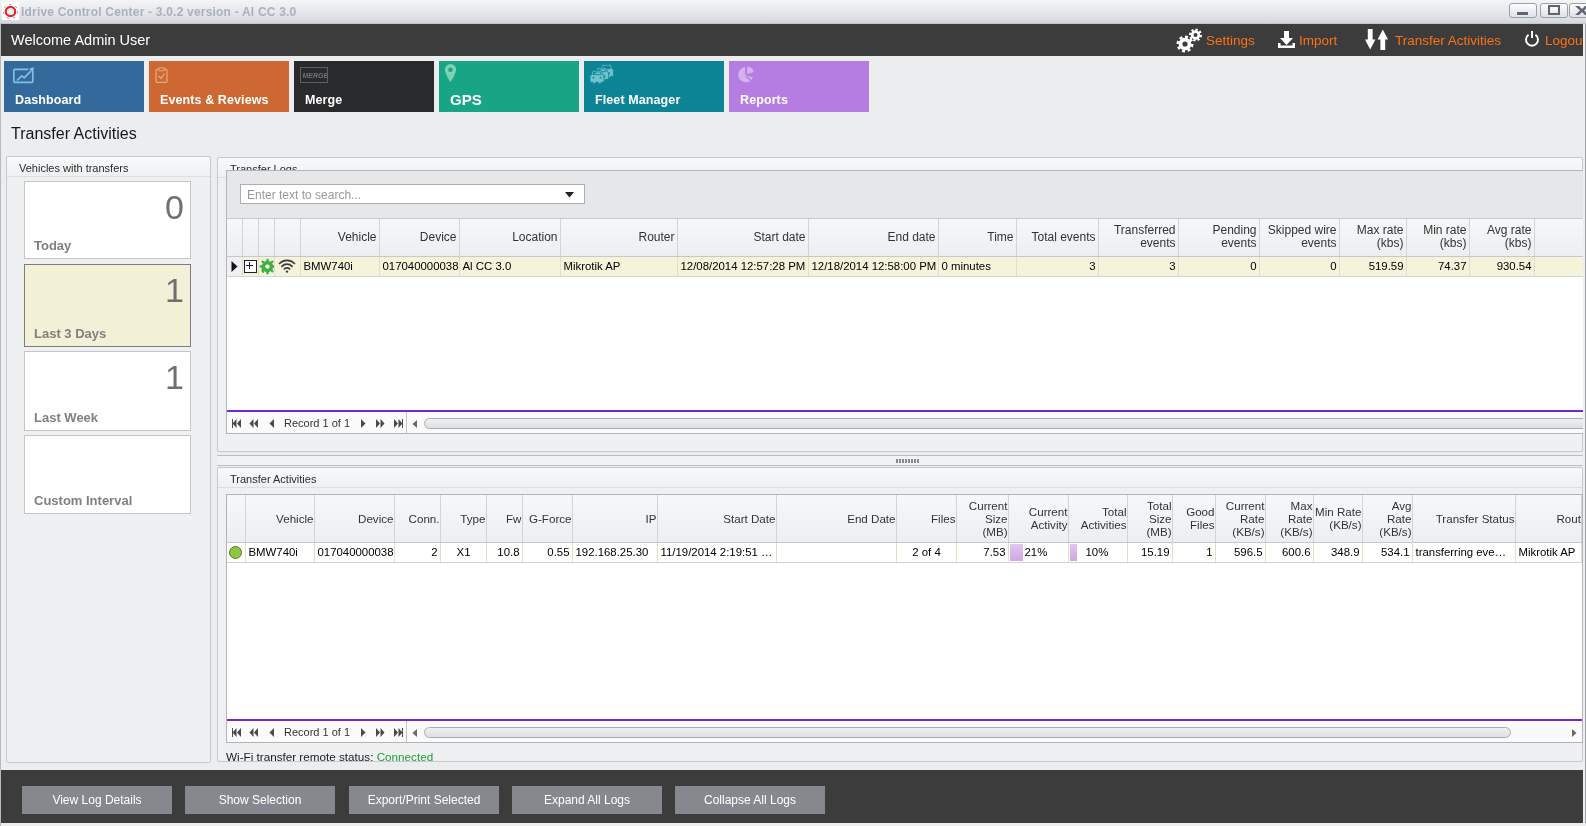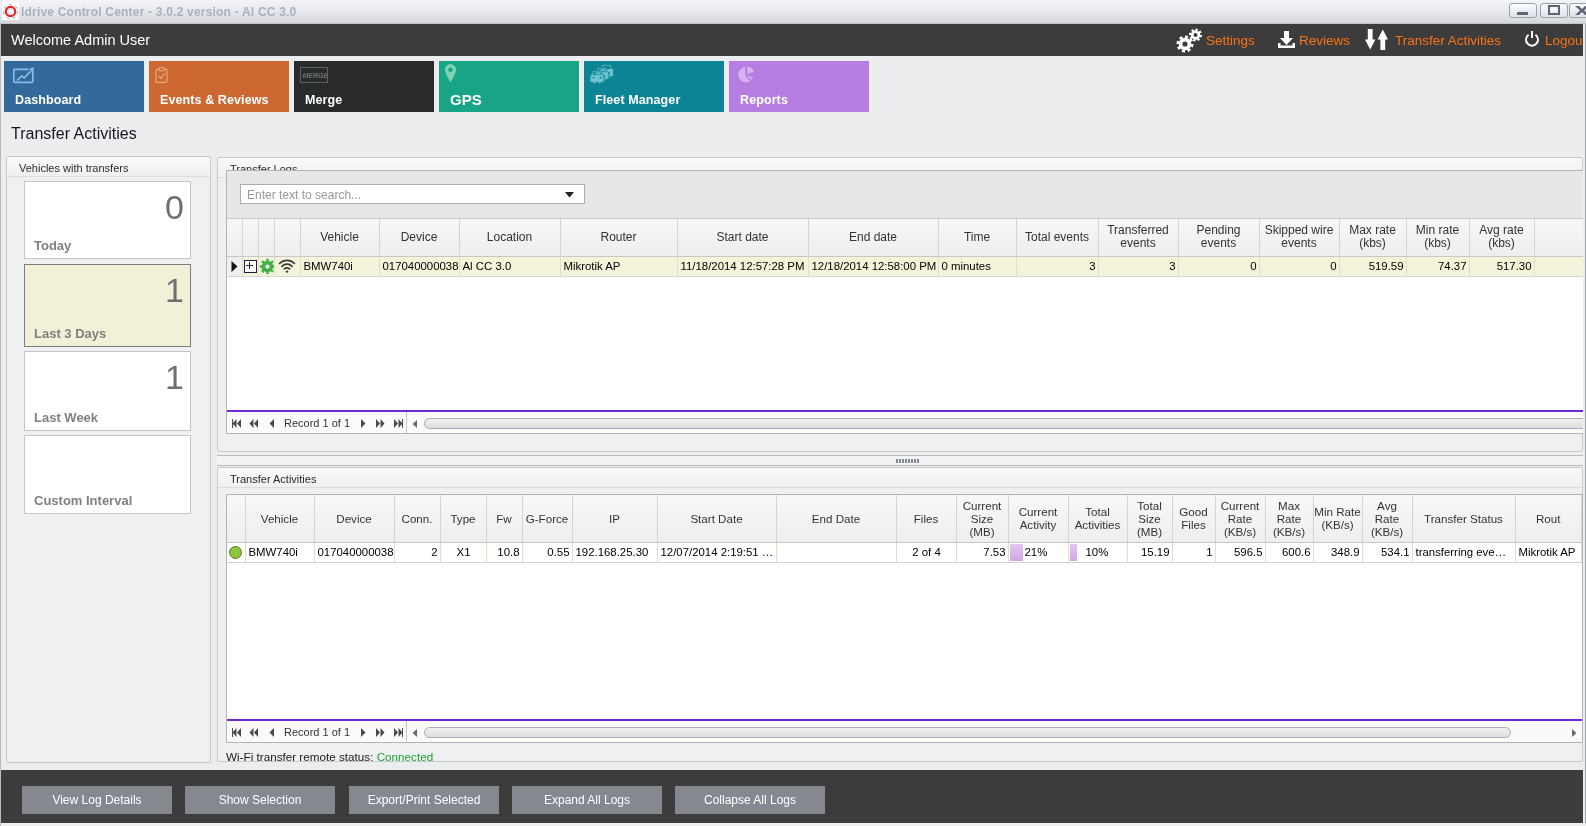--- a/index.html
+++ b/index.html
@@ -24,21 +24,21 @@
 .panel{position:absolute;background:#eff0f2;border:1px solid #c7c9cc;border-radius:2px}
 .panelhdr{height:20px;background:linear-gradient(#f8f9fa,#eef0f1);border-bottom:1px solid #dcdee0;border-radius:2px 2px 0 0;font-size:11px;color:#2b2b2b;padding:5px 0 12px 12px}
 
 .card{position:absolute;left:17px;width:167px;background:#fff;border:1px solid #c3c5c7}
 .cardnum{position:absolute;right:6px;top:8px;font-size:34px;line-height:1;color:#6f6f6f}
 .cardlabel{position:absolute;left:9px;bottom:5px;font-size:13px;font-weight:bold;color:#808080}
 
 .gridbox{position:absolute;background:#fff;border:1px solid #b2b5b8}
 table{border-collapse:collapse;table-layout:fixed;width:100%;font-size:12px}
 #acttable th{font-size:11.6px;padding:0}
-th{font-weight:normal;color:#333;background:linear-gradient(#f6f7f8,#eceef0);border-right:1px solid #d2d5d7;border-bottom:1px solid #c6c9cb;text-align:center;padding:0 2px;line-height:13px}
+th{font-weight:normal;color:#333;background:linear-gradient(#f6f7f8,#eceef0);border-right:1px solid #d2d5d7;border-bottom:1px solid #c6c9cb;text-align:right;padding:0 2px;line-height:13px}
 td{border-right:1px solid #e2dfc8;border-bottom:1px solid #d2d5d7;padding:0 2px 0 3px;white-space:nowrap;overflow:hidden;font-size:11.4px}
 td.num{text-align:right}
 .pager{position:absolute;left:0;bottom:0;right:0;height:23px;background:#fbfbfc;border-top:2px solid #6d28d9;font-size:11px;color:#333}
 .scrolltrack{position:absolute;top:3px;bottom:3px;background:#f8f9fa}
 .thumb{position:absolute;top:3px;height:11px;border:1px solid #aaadb1;border-radius:6px;background:linear-gradient(#eff0f1,#dddfe2)}
 
 #bottombar{position:absolute;left:0;top:770px;width:1583px;height:53px;background:#3c3c3d}
 .bbtn{position:absolute;top:16px;width:150px;height:28px;background:#85888f;color:#fff;font-size:12px;text-align:center;line-height:28px}
 
 #rightedge{position:absolute;right:0;top:24px;width:3px;height:802px;background:#eceef0;border-right:1px solid #9aa0a4}
@@ -86,21 +86,21 @@
       </g>
     </svg>
   </div>
   <div class="navitem" style="left:1206px;top:9px">Settings</div>
   <div class="navitem" style="left:1277px;top:6px">
     <svg width="19" height="19" viewBox="0 0 19 19">
       <path d="M7 1 h5 v7 h4 l-6.5 7 -6.5 -7 h4 z" fill="#fff"></path>
       <path d="M1 13 v5 h17 v-5 h-2.5 v2.5 h-12 v-2.5 z" fill="#fff"></path>
     </svg>
   </div>
-  <div class="navitem" style="left:1299px;top:9px">Reviews</div>
+  <div class="navitem" style="left:1299px;top:9px">Import</div>
   <div class="navitem" style="left:1365px;top:5px">
     <svg width="23" height="21" viewBox="0 0 23 21">
       <path d="M2.8 0 h4.8 v10.5 h2.8 l-5.2 10 -5.2 -10 h2.8 z" fill="#fff"></path>
       <path d="M15.4 21 h4.8 v-10.5 h2.8 l-5.2 -10 -5.2 10 h2.8 z" fill="#fff"></path>
     </svg>
   </div>
   <div class="navitem" style="left:1395px;top:9px">Transfer Activities</div>
   <div class="navitem" style="left:1524px;top:7px">
     <svg width="16" height="17" viewBox="0 0 16 17">
       <path d="M 4.56 3.8 A 6 6 0 1 0 11.44 3.8" fill="none" stroke="#fff" stroke-width="1.9"></path>
@@ -269,30 +269,30 @@
                     <path d="M1.5 4.5 a10.5 10.5 0 0 1 15 0"></path>
                     <path d="M3.9 7.3 a7 7 0 0 1 10.2 0"></path>
                     <path d="M6.3 10 a3.7 3.7 0 0 1 5.4 0"></path>
                   </g>
                   <circle cx="9" cy="12.6" r="1.2" fill="#3d3d3d"></circle>
                 </svg></td>
         <td>BMW740i</td>
               <td>017040000038</td>
               <td>Al CC 3.0</td>
               <td>Mikrotik AP</td>
-        <td>11/18/2014 12:57:28 PM</td>
+        <td>12/08/2014 12:57:28 PM</td>
               <td>12/18/2014 12:58:00 PM</td>
               <td>0 minutes</td>
         <td class="num">3</td>
               <td class="num">3</td>
               <td class="num">0</td>
               <td class="num">0</td>
         <td class="num">519.59</td>
               <td class="num">74.37</td>
-              <td class="num">517.30</td>
+              <td class="num">930.54</td>
               <td class="num">1</td>
       </tr>
     </tbody>
         </table>
     </div>
     <div class="pager" id="pager1">
       <svg style="position:absolute;left:5px;top:7px" width="9" height="9" viewBox="0 0 9 9">
           <path d="M0.5 0 v9" stroke="#4a4a4a"></path>
           <path d="M9 0 v9 l-4-4.5 z M4.5 0 v9 l-4-4.5 z" fill="#4a4a4a"></path>
         </svg>
@@ -386,21 +386,21 @@
       </tr>
       <tr style="height:20px">
         <td style="padding:0;text-align:center"><span class="greendot"></span></td>
         <td>BMW740i</td>
               <td>017040000038</td>
               <td class="num">2</td>
               <td style="text-align:center">X1</td>
         <td class="num">10.8</td>
               <td class="num">0.55</td>
               <td>192.168.25.30</td>
-        <td>12/07/2014 2:19:51 …</td>
+        <td>11/19/2014 2:19:51 …</td>
               <td></td>
               <td style="text-align:center">2 of 4</td>
               <td class="num">7.53</td>
         <td style="padding:0;position:relative">
                 <span class="pbar" style="width:13px"></span>
                 <span style="position:absolute;left:16px;top:3px">21%</span>
               </td>
         <td style="padding:0;position:relative">
                 <span class="pbar" style="width:7px"></span>
                 <span style="position:absolute;left:17px;top:3px">10%</span>

